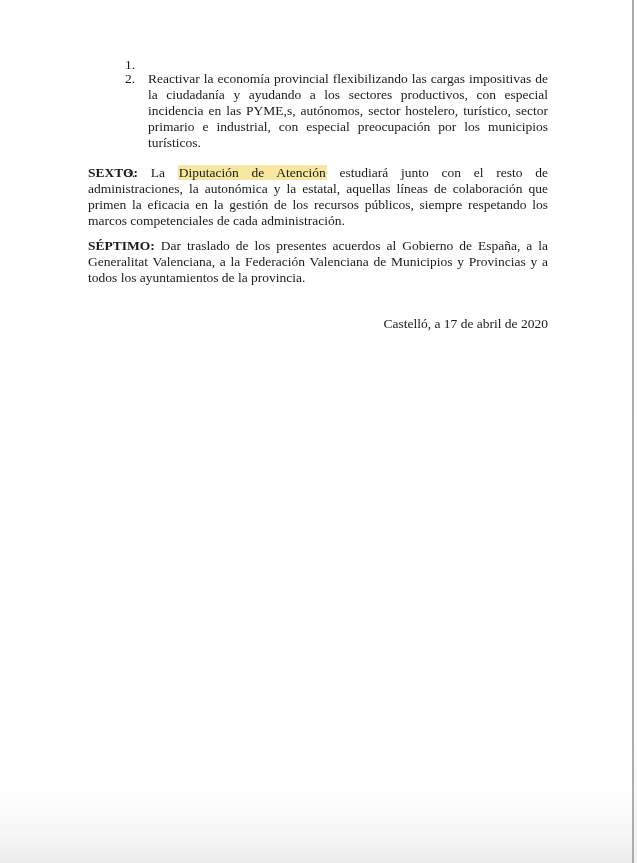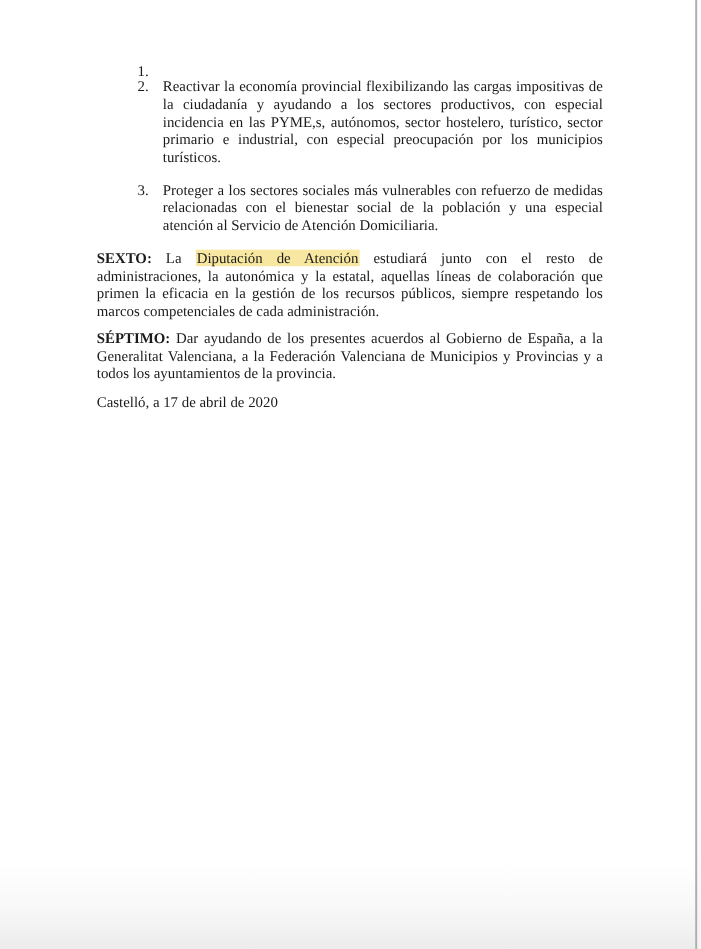--- a/index.html
+++ b/index.html
@@ -65,47 +65,47 @@
   }
   .para-label {
     font-weight: bold;
   }
   .hl {
     background: #f7e7a0;
     color: inherit;
     padding: 0 1px;
   }
   .dateline {
-    margin-top: 10px;
+    text-align: right;
+    margin-top: 30px;
   }
 </style>
 </head>
 <body>
 
 <div class="viewport">
   <div class="doc-page">
     <div class="content">
 
       <div class="list-item">
         <span class="list-number">1.</span>
       </div>
 
       <div class="list-item">
         <span class="list-number">2.</span>
         <span>Reactivar la economía provincial flexibilizando las cargas impositivas de la ciudadanía y ayudando a los sectores productivos, con especial incidencia en las PYME,s, autónomos, sector hostelero, turístico, sector primario e industrial, con especial preocupación por los municipios turísticos.</span>
       </div>
 
       <div class="list-item">
         <span class="list-number">3.</span>
-        <span>Proteger a los sectores sociales más vulnerables con refuerzo de medidas relacionadas con el bienestar social de la población y una especial atención al Servicio de Atención Domiciliaria.</span>
       </div>
 
       <p class="para"><span class="para-label">SEXTO:</span><span> La </span><span class="hl">Diputación de Atención</span><span> estudiará junto con el resto de administraciones, la autonómica y la estatal, aquellas líneas de colaboración que primen la eficacia en la gestión de los recursos públicos, siempre respetando los marcos competenciales de cada administración.</span></p>
 
-      <p class="para"><span class="para-label">SÉPTIMO:</span><span>  Dar ayudando de los presentes acuerdos al Gobierno de España, a la Generalitat Valenciana, a la Federación Valenciana de Municipios y Provincias y a todos los ayuntamientos de la provincia.</span></p>
+      <p class="para"><span class="para-label">SÉPTIMO:</span><span>  Dar traslado de los presentes acuerdos al Gobierno de España, a la Generalitat Valenciana, a la Federación Valenciana de Municipios y Provincias y a todos los ayuntamientos de la provincia.</span></p>
 
       <p class="dateline">Castelló, a 17 de abril de 2020</p>
 
     </div>
   </div>
   <div class="page-right-edge"></div>
   <div class="page-outside"></div>
 </div>
 
 </body></html>

